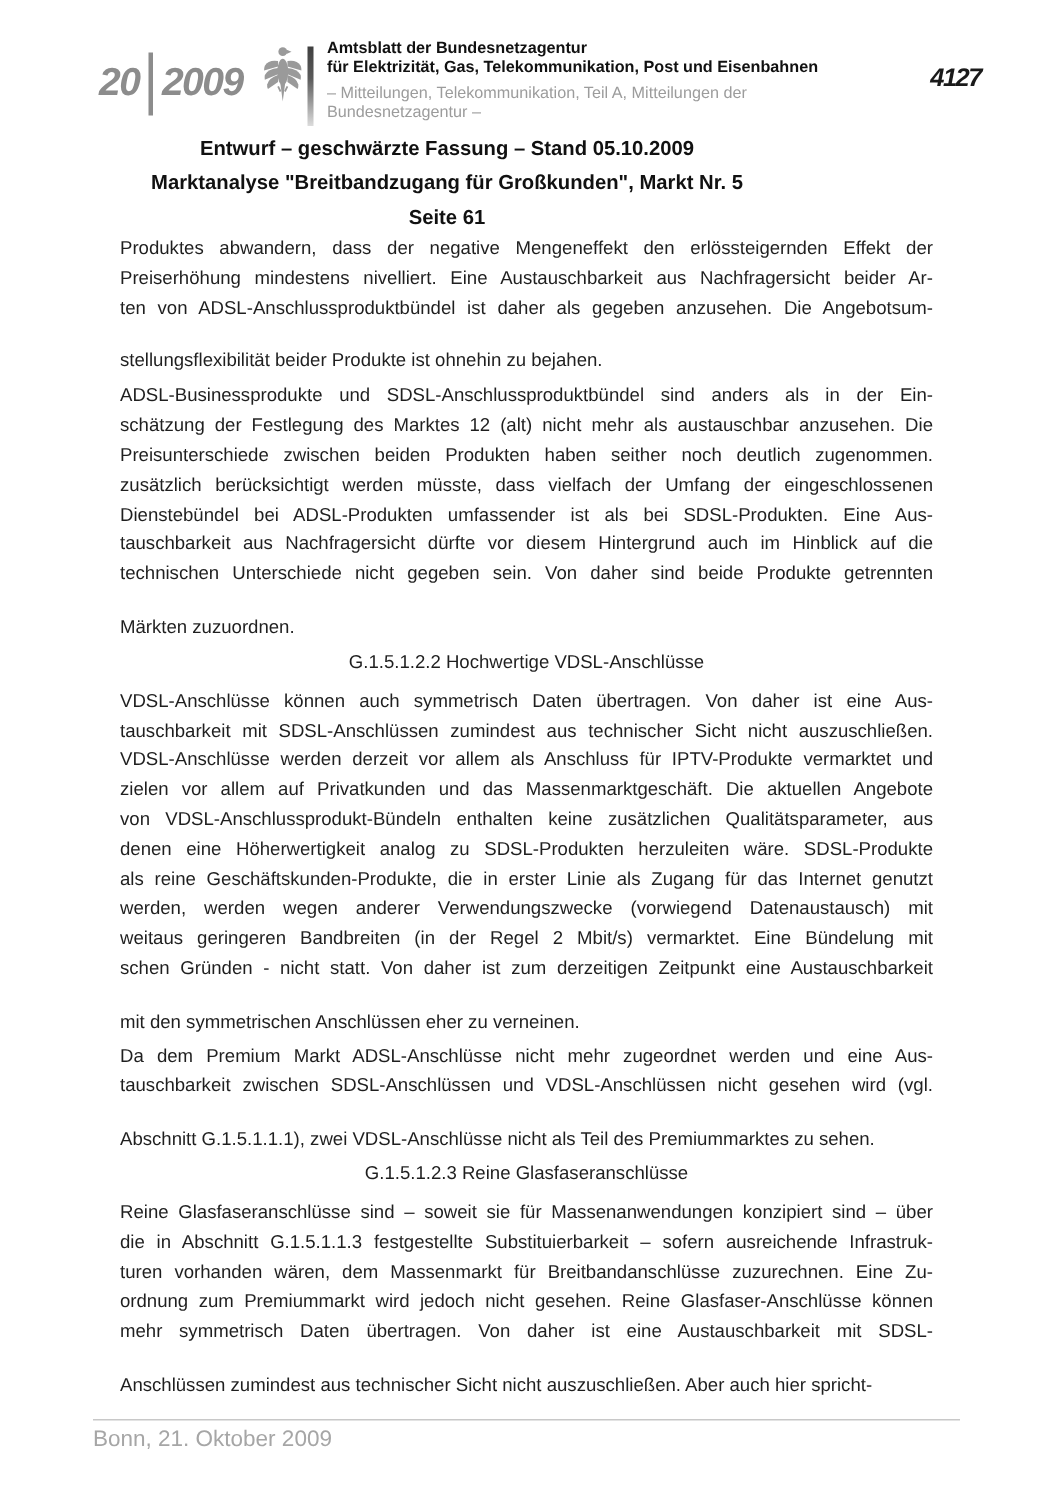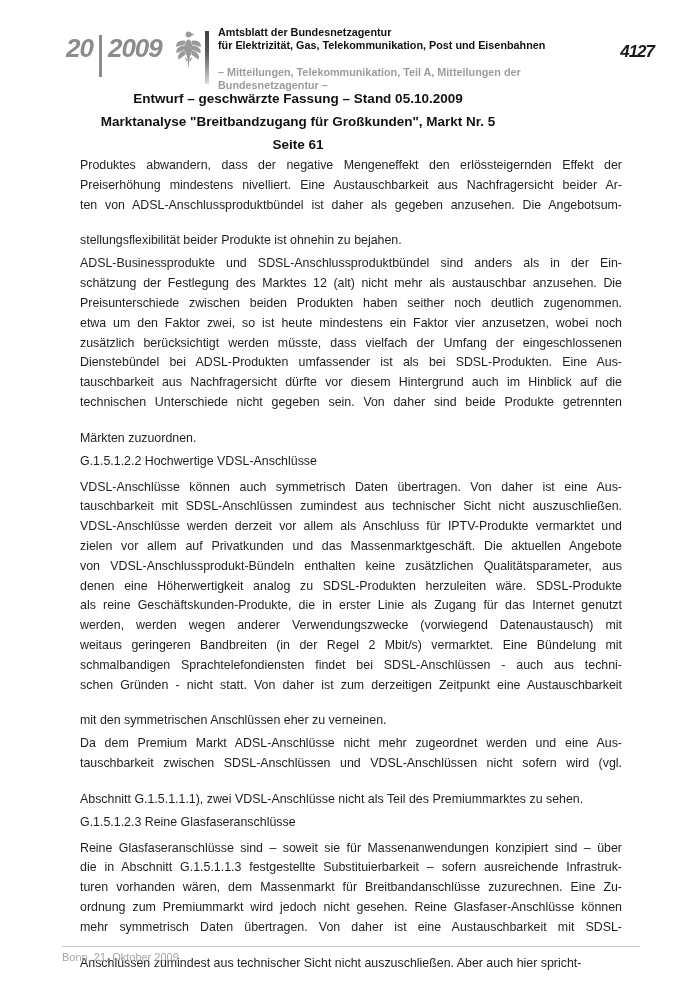--- a/index.html
+++ b/index.html
@@ -3,56 +3,56 @@
 <meta charset="utf-8">
 <style>
   html,body{margin:0;padding:0;background:#ffffff;}
   .page{
     position:relative;width:700px;height:990px;background:#ffffff;
     font-family:"Liberation Sans",sans-serif;color:#222;overflow:hidden;
   }
   
   .issue{
     position:absolute;left:66px;top:35px;height:42px;
-    display:flex;align-items:flex-start;gap:6px;
+    display:flex;align-items:center;gap:6px;
     color:#8c8c8c;font-style:italic;font-weight:bold;font-size:26px;
   }
   .issue .num{line-height:1;padding-bottom:5px;letter-spacing:-1px;}
   .issue .vbar{width:3px;height:42px;background:#8c8c8c;}
   .eagle{position:absolute;left:175px;top:28px;}
   .grad-bar{
     position:absolute;left:205px;top:31px;width:4px;height:53px;
     background:linear-gradient(#3f3f3f 0%,#5a5a5a 40%,#9a9a9a 70%,#dcdcdc 100%);
   }
   .masthead-text{
     position:absolute;left:218px;top:26px;width:350px;text-align:left;
   }
   .masthead-text .b{font-weight:bold;font-size:10.8px;line-height:13px;color:#111;}
-  .masthead-text .sub{font-size:10.8px;line-height:13px;color:#9c9c9c;margin-top:14px;font-weight:bold;}
+  .masthead-text .sub{font-size:10.8px;line-height:13px;color:#9c9c9c;margin-top:4px;}
   .folio{
     position:absolute;right:46px;top:42px;
     font-weight:bold;font-style:italic;font-size:17px;color:#1a1a1a;letter-spacing:-1px;
   }
   
   .doc-title{
     position:absolute;left:0;top:87px;width:596px;text-align:center;
     font-weight:bold;font-size:13.5px;line-height:23px;color:#111;
   }
   
   .doc-body{
     position:absolute;left:80px;top:156px;width:542px;
     font-size:12.4px;line-height:19.8px;color:#1f1f1f;
   }
   .para{margin:0 0 3.2px 0;}
   .ln{text-align:justify;text-align-last:justify;white-space:nowrap;}
   .ln.last{text-align-last:left;margin-top:16px;}
-  .heading{margin:2px 0 6px 0;}
+  .heading{margin:2px 0 6px 0;text-align:center;}
   
   .footer-rule{position:absolute;left:62px;top:946px;width:578px;height:1px;background:#c8c8c8;}
-  .footer-text{position:absolute;left:62px;top:951px;font-size:11px;color:#a6a6a6;}
+  .footer-text{position:absolute;left:62px;top:951px;font-size:15px;color:#a6a6a6;}
 </style>
 </head>
 <body>
 
 <div class="page">
 
   <div class="issue">
     <span class="num">20</span>
     <span class="vbar"></span>
     <span class="num">2009</span>
@@ -95,45 +95,43 @@
       <div class="para">
         <div class="ln">Produktes abwandern, dass der negative Mengeneffekt den erlössteigernden Effekt der</div>
         <div class="ln">Preiserhöhung mindestens nivelliert. Eine Austauschbarkeit aus Nachfragersicht beider Ar-</div>
         <div class="ln">ten von ADSL-Anschlussproduktbündel ist daher als gegeben anzusehen. Die Angebotsum-</div>
         <div class="ln last">stellungsflexibilität beider Produkte ist ohnehin zu bejahen.</div>
       </div>
       <div class="para">
         <div class="ln">ADSL-Businessprodukte und SDSL-Anschlussproduktbündel sind anders als in der Ein-</div>
         <div class="ln">schätzung der Festlegung des Marktes 12 (alt) nicht mehr als austauschbar anzusehen. Die</div>
         <div class="ln">Preisunterschiede zwischen beiden Produkten haben seither noch deutlich zugenommen.</div>
-        <div class="ln">etwa um den Faktor zwei, so ist heute mindestens ein Faktor vier anzusetzen, wobei noch</div>
         <div class="ln">zusätzlich berücksichtigt werden müsste, dass vielfach der Umfang der eingeschlossenen</div>
         <div class="ln">Dienstebündel bei ADSL-Produkten umfassender ist als bei SDSL-Produkten. Eine Aus-</div>
         <div class="ln">tauschbarkeit aus Nachfragersicht dürfte vor diesem Hintergrund auch im Hinblick auf die</div>
         <div class="ln">technischen Unterschiede nicht gegeben sein. Von daher sind beide Produkte getrennten</div>
         <div class="ln last">Märkten zuzuordnen.</div>
       </div>
       <div class="heading">G.1.5.1.2.2 Hochwertige VDSL-Anschlüsse</div>
       <div class="para">
         <div class="ln">VDSL-Anschlüsse können auch symmetrisch Daten übertragen. Von daher ist eine Aus-</div>
         <div class="ln">tauschbarkeit mit SDSL-Anschlüssen zumindest aus technischer Sicht nicht auszuschließen.</div>
         <div class="ln">VDSL-Anschlüsse werden derzeit vor allem als Anschluss für IPTV-Produkte vermarktet und</div>
         <div class="ln">zielen vor allem auf Privatkunden und das Massenmarktgeschäft. Die aktuellen Angebote</div>
         <div class="ln">von VDSL-Anschlussprodukt-Bündeln enthalten keine zusätzlichen Qualitätsparameter, aus</div>
         <div class="ln">denen eine Höherwertigkeit analog zu SDSL-Produkten herzuleiten wäre. SDSL-Produkte</div>
         <div class="ln">als reine Geschäftskunden-Produkte, die in erster Linie als Zugang für das Internet genutzt</div>
         <div class="ln">werden, werden wegen anderer Verwendungszwecke (vorwiegend Datenaustausch) mit</div>
         <div class="ln">weitaus geringeren Bandbreiten (in der Regel 2 Mbit/s) vermarktet. Eine Bündelung mit</div>
-        <div class="ln">schmalbandigen Sprachtelefondiensten findet bei SDSL-Anschlüssen - auch aus techni-</div>
         <div class="ln">schen Gründen - nicht statt. Von daher ist zum derzeitigen Zeitpunkt eine Austauschbarkeit</div>
         <div class="ln last">mit den symmetrischen Anschlüssen eher zu verneinen.</div>
       </div>
       <div class="para">
         <div class="ln">Da dem Premium Markt ADSL-Anschlüsse nicht mehr zugeordnet werden und eine Aus-</div>
-        <div class="ln">tauschbarkeit zwischen SDSL-Anschlüssen und VDSL-Anschlüssen nicht sofern wird (vgl.</div>
+        <div class="ln">tauschbarkeit zwischen SDSL-Anschlüssen und VDSL-Anschlüssen nicht gesehen wird (vgl.</div>
         <div class="ln last">Abschnitt G.1.5.1.1.1), zwei VDSL-Anschlüsse nicht als Teil des Premiummarktes zu sehen.</div>
       </div>
       <div class="heading">G.1.5.1.2.3 Reine Glasfaseranschlüsse</div>
       <div class="para">
         <div class="ln">Reine Glasfaseranschlüsse sind – soweit sie für Massenanwendungen konzipiert sind – über</div>
         <div class="ln">die in Abschnitt G.1.5.1.1.3 festgestellte Substituierbarkeit – sofern ausreichende Infrastruk-</div>
         <div class="ln">turen vorhanden wären, dem Massenmarkt für Breitbandanschlüsse zuzurechnen. Eine Zu-</div>
         <div class="ln">ordnung zum Premiummarkt wird jedoch nicht gesehen. Reine Glasfaser-Anschlüsse können</div>
         <div class="ln">mehr symmetrisch Daten übertragen. Von daher ist eine Austauschbarkeit mit SDSL-</div>
         <div class="ln last">Anschlüssen zumindest aus technischer Sicht nicht auszuschließen. Aber auch hier spricht-</div>

